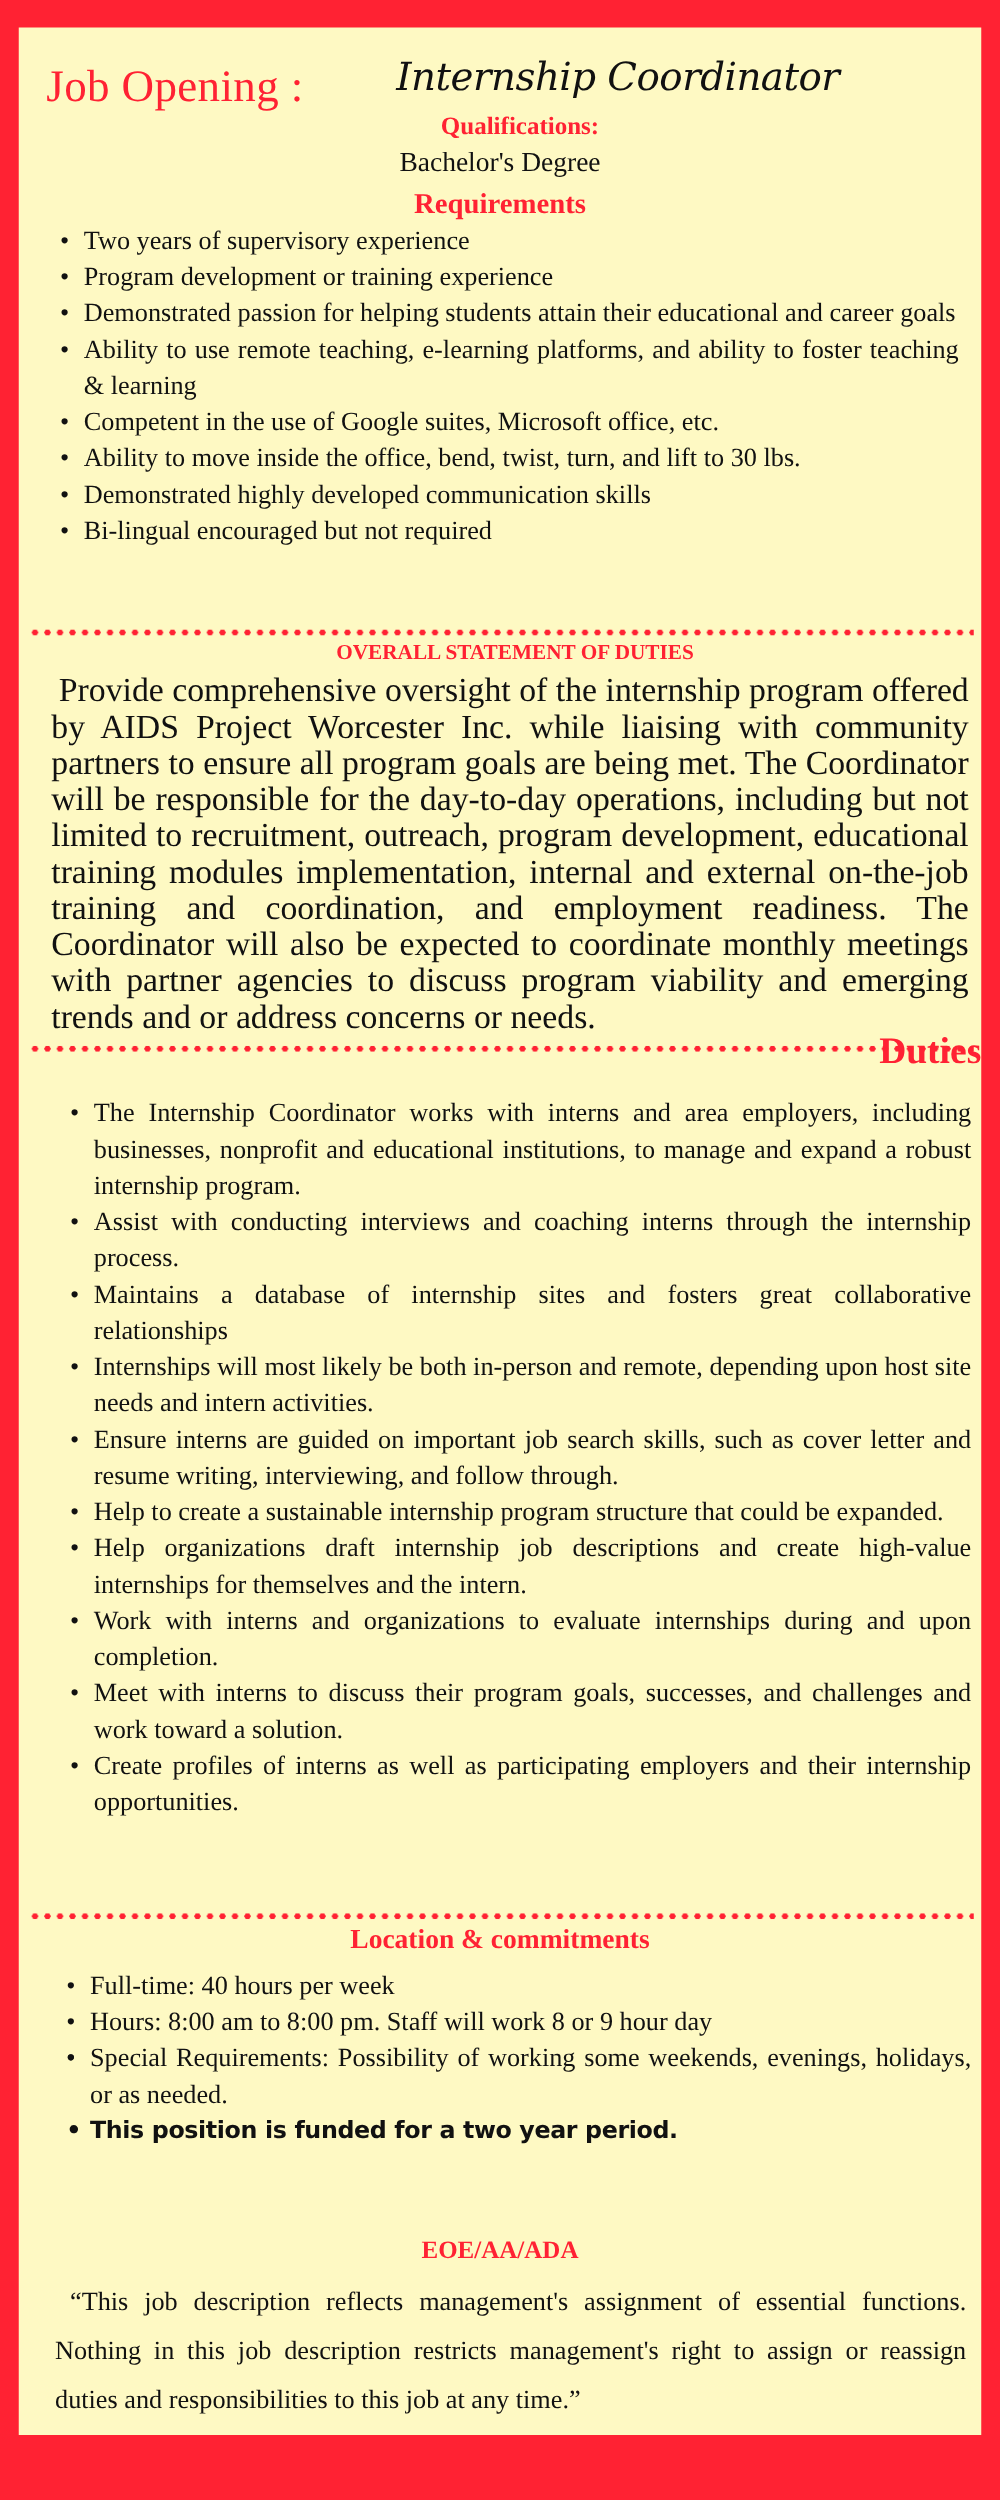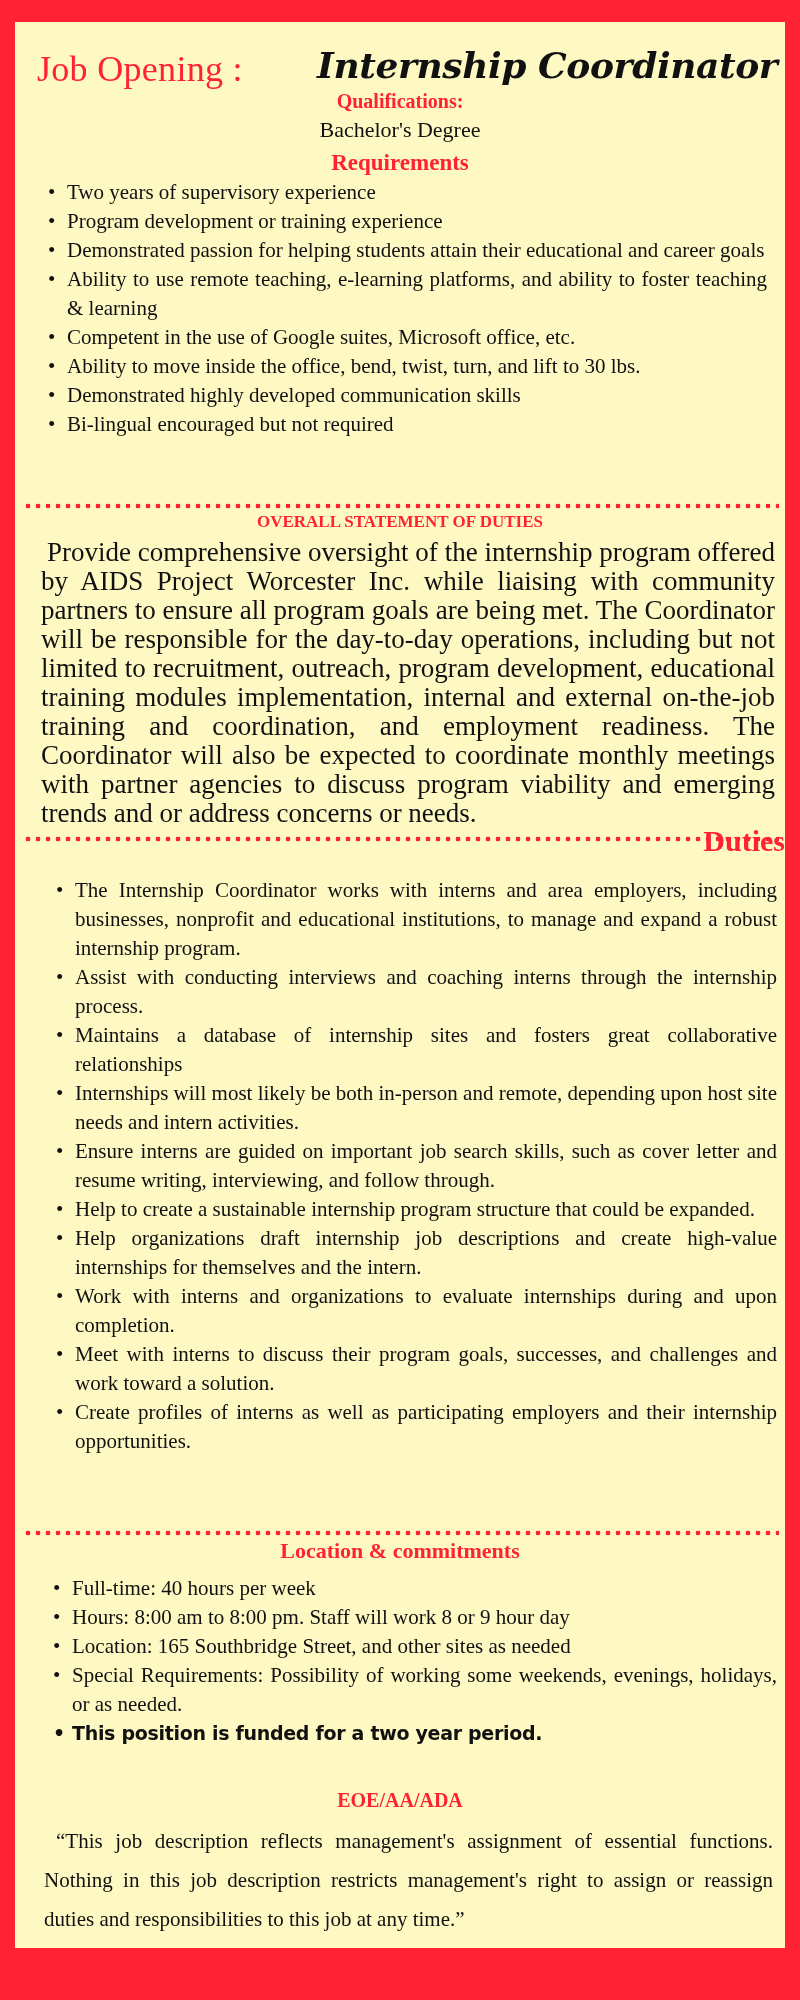--- a/index.html
+++ b/index.html
@@ -33,36 +33,36 @@
       font-family: "Liberation Serif", serif;
       font-size: 36px;
       color: #ff2233;
       letter-spacing: 0.3px;
     }
     .job-title {
       position: absolute;
       left: 302px;
       top: 8px;
       font-family: "DejaVu Serif", serif;
-      font-weight: bold;
+      font-weight: normal;
       font-style: italic;
-      font-size: 36px;
+      font-size: 31px;
       color: #111111;
       letter-spacing: -0.4px;
     }
     .center-head {
       position: absolute;
       left: 0;
       width: 770px;
       text-align: center;
       color: #ff2233;
       font-family: "Liberation Serif", serif;
       font-weight: bold;
     }
-    .qual-head { top: 68px; font-size: 20px; }
+    .qual-head { top: 68px; font-size: 20px; margin-left: 16px; }
     .qual-value {
       position: absolute;
       top: 95px;
       left: 0;
       width: 770px;
       text-align: center;
       font-family: "Liberation Serif", serif;
       font-size: 22px;
       color: #111;
     }
@@ -119,21 +119,21 @@
       width: 756px;
       height: 6px;
       background-image: radial-gradient(circle, #ff2233 2.3px, transparent 2.6px);
       background-size: 10px 6px;
       background-repeat: repeat-x;
     }
     .div1 { top: 481px; }
     .div2 { top: 814px; }
     .div3 { top: 1508px; }
 
-    .overall-head { top: 490px; font-size: 17px; }
+    .overall-head { top: 490px; font-size: 17px; margin-left: 12px; }
     .overall-text {
       position: absolute;
       left: 26px;
       top: 516px;
       width: 734px;
       font-family: "Liberation Serif", serif;
       font-size: 27px;
       line-height: 29px;
       text-align: justify;
       text-indent: 6px;
@@ -200,21 +200,21 @@
     <li><span class="bullet">•</span><span>Meet with interns to discuss their program goals, successes, and challenges and work toward a solution.</span></li>
     <li><span class="bullet">•</span><span>Create profiles of interns as well as participating employers and their internship opportunities.</span></li>
   </ul>
 
   <div class="divider div3"></div>
 
   <div class="center-head loc-head">Location &amp; commitments</div>
   <ul class="blist loc-list">
     <li><span class="bullet">•</span><span>Full-time: 40 hours per week</span></li>
     <li><span class="bullet">•</span><span>Hours: 8:00 am to 8:00 pm. Staff will work 8 or 9 hour day</span></li>
-    <li><span class="bullet">•</span><span>Location: 165 Southbridge Street, and other sites as needed</span></li>
+    <li><span class="bullet">•</span></li>
     <li><span class="bullet">•</span><span>Special Requirements: Possibility of working some weekends, evenings, holidays, or as needed.</span></li>
     <li class="bold-item"><span class="bullet">•</span><span>This position is funded for a two year period.</span></li>
   </ul>
 
   <div class="center-head eoe-head">EOE/AA/ADA</div>
   <p class="closing-text">“This job description reflects management's assignment of essential functions. Nothing in this job description restricts management's right to assign or reassign duties and responsibilities to this job at any time.”</p>
 
 </div>
 
 </body></html>

